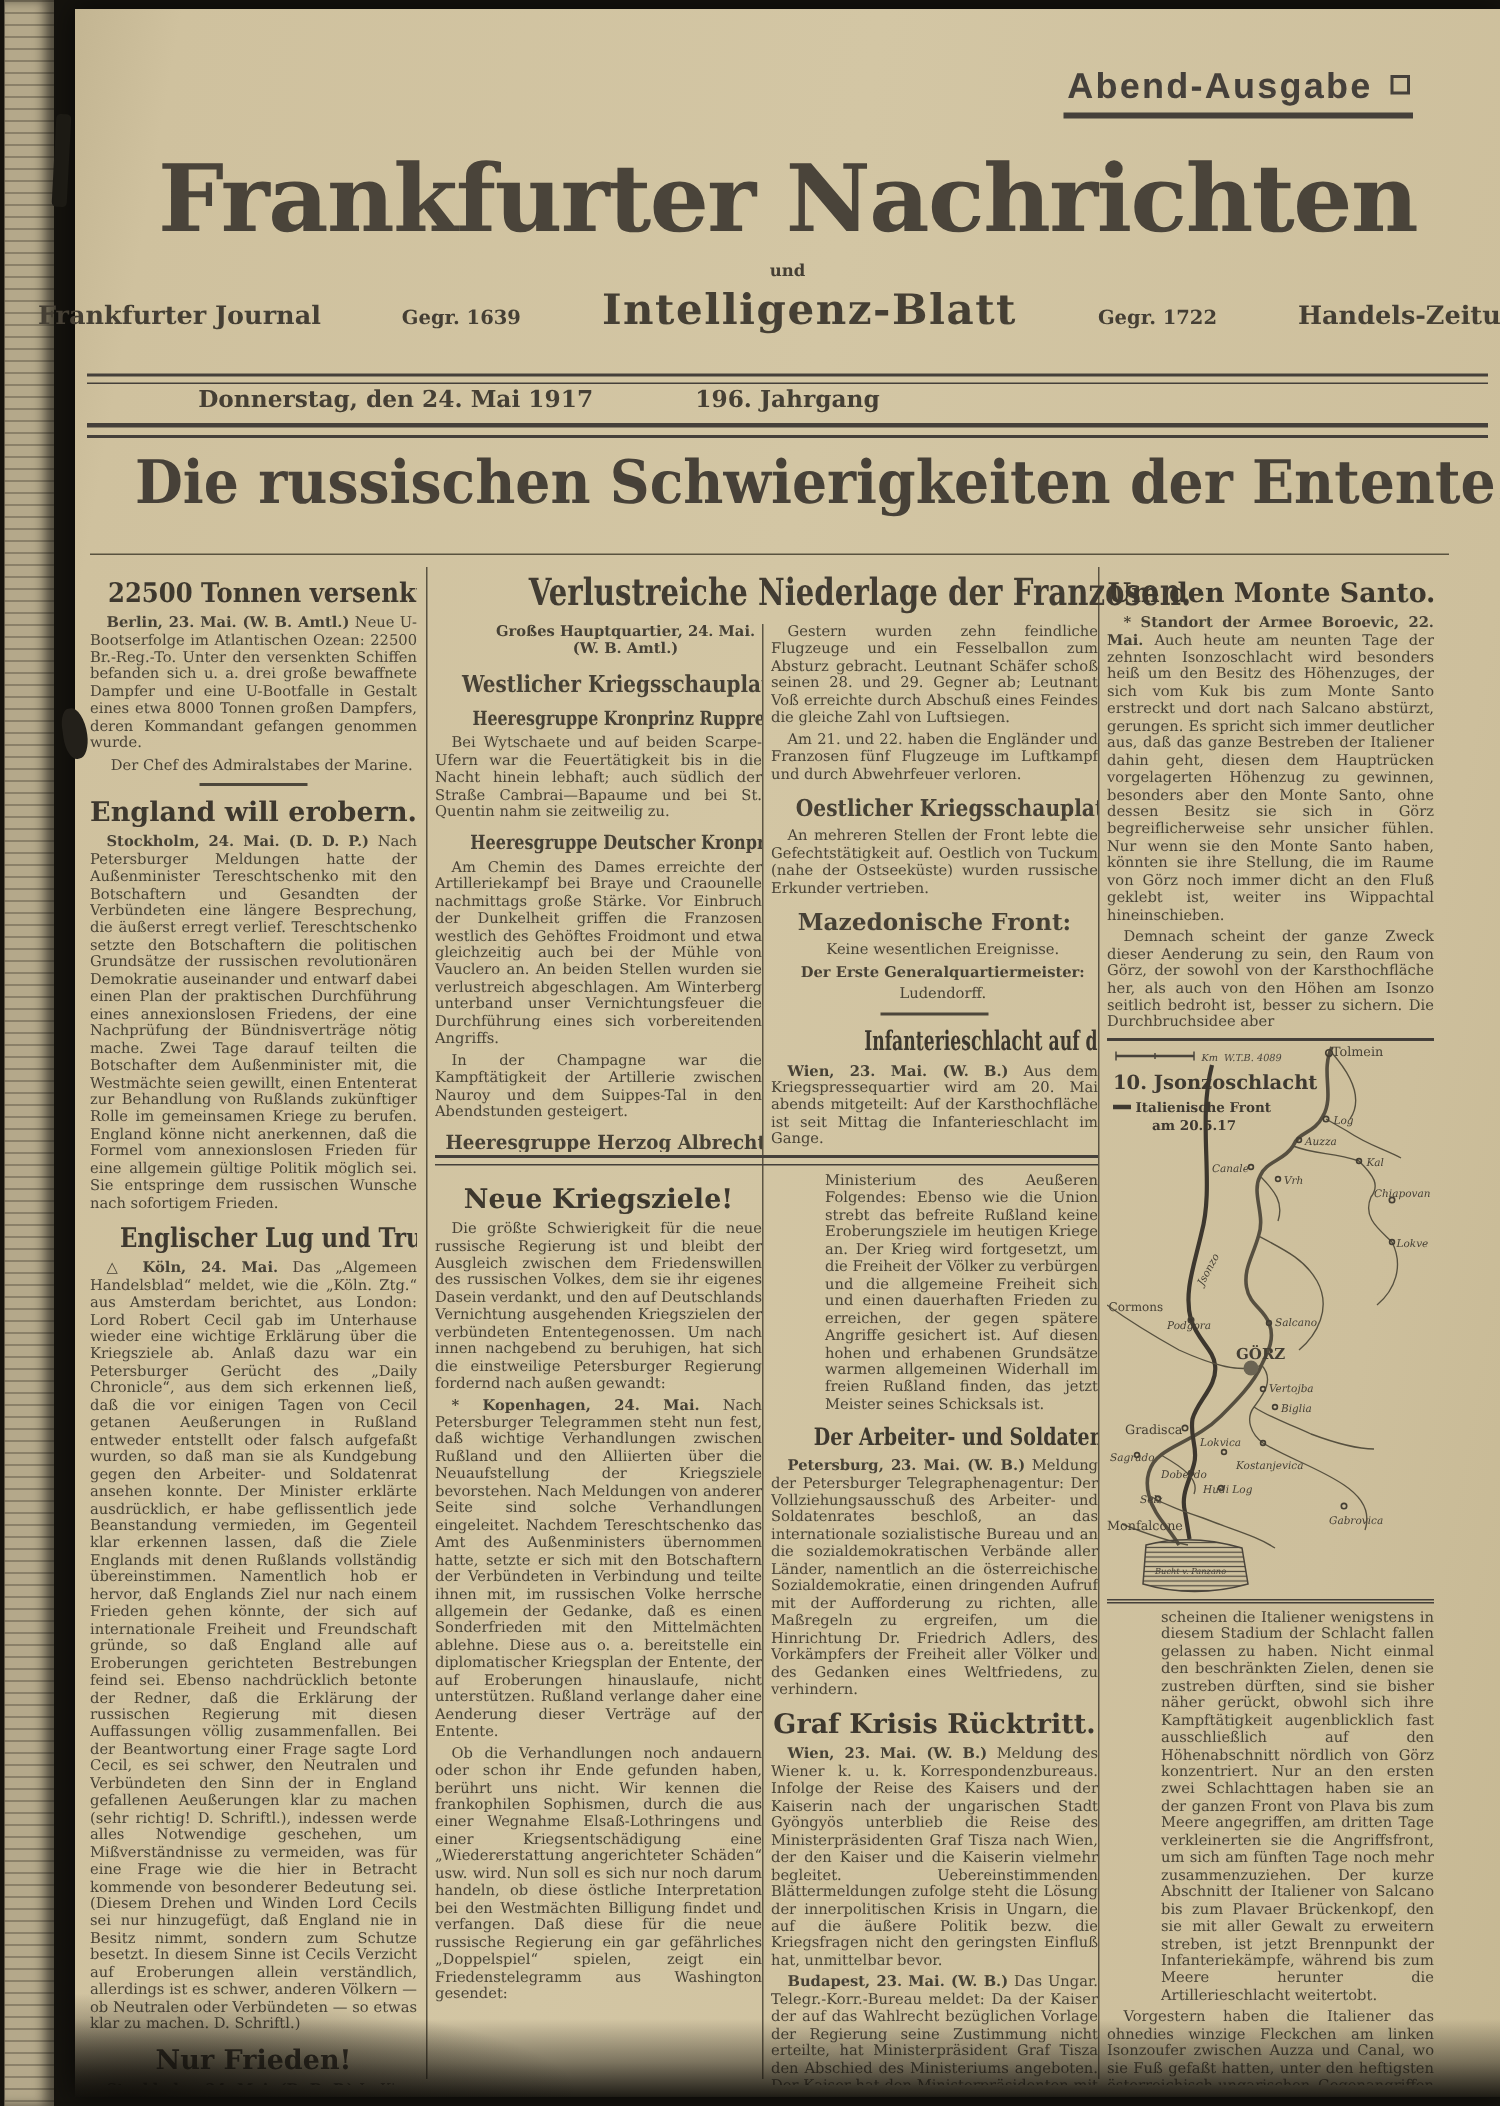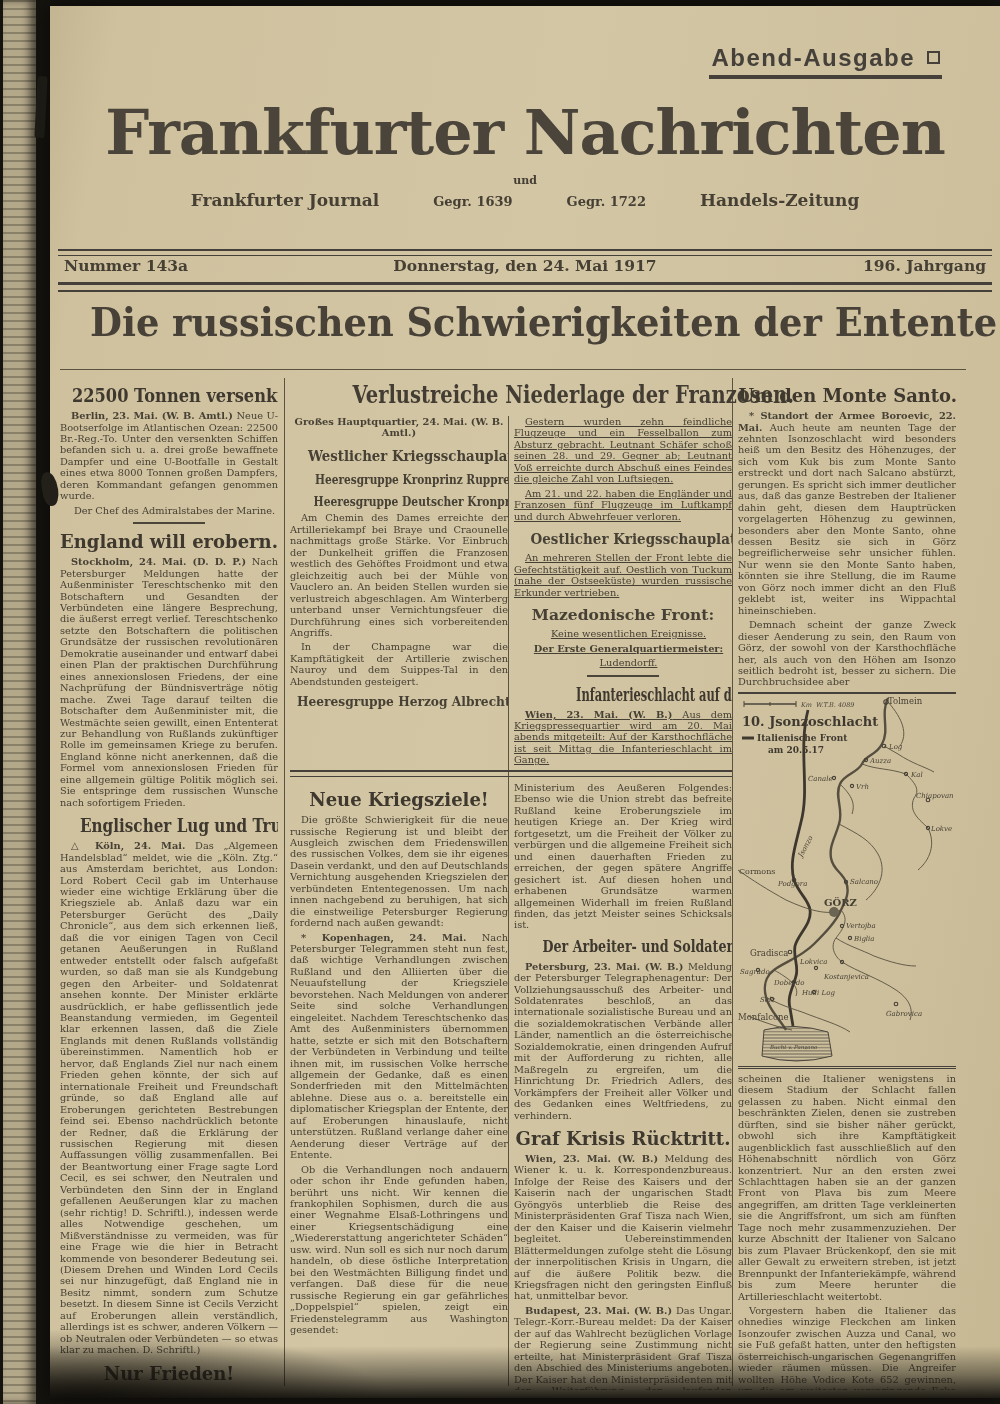--- a/index.html
+++ b/index.html
@@ -74,21 +74,21 @@
   }
   .hr-under-main{position:absolute;left:10px;right:34px;top:363px;border-top:1px solid #59523f;}
 
   .vr{position:absolute;width:1px;background:#5a5342;}
 
   .col{
     position:absolute;width:218px;overflow:hidden;
     font-size:9.8px;line-height:1.17;text-align:justify;color:#474135;
   }
   .col p{margin:0 0 3px 0;text-indent:11px;}
-  .col p.noind{text-indent:0;}
+  .col p.noind{text-indent:0;margin-left:36px;}
   b.lead{font-weight:bold;}
 
   .art-head{font-size:18px;font-weight:bold;text-align:center;margin:7px 0 4px 0;text-indent:0;color:#3e382e;}
   .war-head{font-size:15.5px;font-weight:bold;text-align:center;margin:8px 0 4px 0;text-indent:0;}
   .grp-head{font-size:13px;font-weight:bold;text-align:center;margin:7px 0 3px 0;text-indent:0;}
   .fit{display:inline-block;white-space:nowrap;}
   .center{text-align:center;}
 
   .sep{width:72px;margin:6px auto 5px auto;border-top:2px solid #4c463a;}
   .sig-line{text-align:center;text-indent:0;margin:2px 0;}
@@ -119,27 +119,27 @@
   <div class="ink-mark2"></div>
 
   <div class="edition"><span>Abend-Ausgabe</span><span class="sq"></span></div>
 
   <div class="masthead"><span class="fit">Frankfurter Nachrichten</span></div>
   <div class="und">und</div>
 
   <div class="subline">
     <span class="side">Frankfurter Journal</span>
     <span class="year">Gegr. 1639</span>
+    <span class="big">Intelligenz-Blatt</span>
     <span class="year">Gegr. 1722</span>
     <span class="side">Handels-Zeitung</span>
   </div>
 
   <div class="hr-thin2" style="top:243px;"></div>
   <div class="daterow">
-    <span>Nummer 143a</span>
     <span class="dr-c">Donnerstag, den 24. Mai 1917</span>
     <span class="dr-r">196. Jahrgang</span>
   </div>
   <div class="hr-thick2" style="top:276px;"></div>
 
   <div class="main-headline"><span class="fit" style="transform: scaleX(0.92); transform-origin: center center;">Die russischen Schwierigkeiten der Entente.</span></div>
   <div class="hr-under-main"></div>
 
   <div class="vr" style="left:234px;top:372px;height:1008px;"></div>
   <div class="vr" style="left:458px;top:410px;height:970px;"></div>
@@ -162,36 +162,37 @@
   </div>
 
   <div class="span-head"><span class="fit" style="transform: scaleX(0.779541); transform-origin: center center;">Verlustreiche Niederlage der Franzosen.</span></div>
   <div class="mid-rule"></div>
 
   <div class="col" id="c2" style="left:240px;top:410px;height:974px;">
     <div class="part1" style="height:352px;">
       <p class="noind center"><b>Großes Hauptquartier, 24. Mai. (W. B. Amtl.)</b></p>
       <div class="war-head"><span class="fit" style="transform: scaleX(0.858268); transform-origin: center center;">Westlicher Kriegsschauplatz:</span></div>
       <div class="grp-head"><span class="fit" style="transform: scaleX(0.813433); transform-origin: center center;">Heeresgruppe Kronprinz Rupprecht.</span></div>
+      <p>Bei Wytschaete und auf beiden Scarpe-Ufern war die Feuertätigkeit bis in die Nacht hinein lebhaft; auch südlich der Straße Cambrai—Bapaume und bei St. Quentin nahm sie zeitweilig zu.</p>
       <div class="grp-head"><span class="fit" style="transform: scaleX(0.822642); transform-origin: center center;">Heeresgruppe Deutscher Kronprinz.</span></div>
       <p>Am Chemin des Dames erreichte der Artilleriekampf bei Braye und Craounelle nachmittags große Stärke. Vor Einbruch der Dunkelheit griffen die Franzosen westlich des Gehöftes Froidmont und etwa gleichzeitig auch bei der Mühle von Vauclero an. An beiden Stellen wurden sie verlustreich abgeschlagen. Am Winterberg unterband unser Vernichtungsfeuer die Durchführung eines sich vorbereitenden Angriffs.</p>
       <p>In der Champagne war die Kampftätigkeit der Artillerie zwischen Nauroy und dem Suippes-Tal in den Abendstunden gesteigert.</p>
       <div class="grp-head"><span class="fit" style="transform: scaleX(0.939655); transform-origin: center center;">Heeresgruppe Herzog Albrecht.</span></div>
 
     </div>
     <div style="height:14px;"></div>
     <div class="art-head"><span class="fit">Neue Kriegsziele!</span></div>
     <p>Die größte Schwierigkeit für die neue russische Regierung ist und bleibt der Ausgleich zwischen dem Friedenswillen des russischen Volkes, dem sie ihr eigenes Dasein verdankt, und den auf Deutschlands Vernichtung ausgehenden Kriegszielen der verbündeten Ententegenossen. Um nach innen nachgebend zu beruhigen, hat sich die einstweilige Petersburger Regierung fordernd nach außen gewandt:</p>
     <p><b class="lead">* Kopenhagen, 24. Mai.</b> <span>Nach Petersburger Telegrammen steht nun fest, daß wichtige Verhandlungen zwischen Rußland und den Alliierten über die Neuaufstellung der Kriegsziele bevorstehen. Nach Meldungen von anderer Seite sind solche Verhandlungen eingeleitet. Nachdem Tereschtschenko das Amt des Außenministers übernommen hatte, setzte er sich mit den Botschaftern der Verbündeten in Verbindung und teilte ihnen mit, im russischen Volke herrsche allgemein der Gedanke, daß es einen Sonderfrieden mit den Mittelmächten ablehne. Diese aus o. a. bereitstelle ein diplomatischer Kriegsplan der Entente, der auf Eroberungen hinauslaufe, nicht unterstützen. Rußland verlange daher eine Aenderung dieser Verträge auf der Entente.</span></p>
     <p>Ob die Verhandlungen noch andauern oder schon ihr Ende gefunden haben, berührt uns nicht. Wir kennen die frankophilen Sophismen, durch die aus einer Wegnahme Elsaß-Lothringens und einer Kriegsentschädigung eine „Wiedererstattung angerichteter Schäden“ usw. wird. Nun soll es sich nur noch darum handeln, ob diese östliche Interpretation bei den Westmächten Billigung findet und verfangen. Daß diese für die neue russische Regierung ein gar gefährliches „Doppelspiel“ spielen, zeigt ein Friedenstelegramm aus Washington gesendet:</p>
 
   </div>
 
   <div class="col" id="c3" style="left:464px;top:410px;height:974px;">
-    <div class="part1" style="height:352px;text-decoration:underline;">
+    <div class="part1" style="height:352px;">
       <p>Gestern wurden zehn feindliche Flugzeuge und ein Fesselballon zum Absturz gebracht. Leutnant Schäfer schoß seinen 28. und 29. Gegner ab; Leutnant Voß erreichte durch Abschuß eines Feindes die gleiche Zahl von Luftsiegen.</p>
       <p>Am 21. und 22. haben die Engländer und Franzosen fünf Flugzeuge im Luftkampf und durch Abwehrfeuer verloren.</p>
       <div class="war-head"><span class="fit" style="transform: scaleX(0.868526); transform-origin: center center;">Oestlicher Kriegsschauplatz:</span></div>
       <p>An mehreren Stellen der Front lebte die Gefechtstätigkeit auf. Oestlich von Tuckum (nahe der Ostseeküste) wurden russische Erkunder vertrieben.</p>
       <div class="war-head"><span class="fit">Mazedonische Front:</span></div>
       <p class="sig-line">Keine wesentlichen Ereignisse.</p>
       <p class="sig-line"><b>Der Erste Generalquartiermeister:</b></p>
       <p class="sig-line">Ludendorff.</p>
       <div class="sep"></div>
       <div class="art-head"><span class="fit" style="transform: scaleX(0.637427); transform-origin: center center;">Infanterieschlacht auf dem Karst.</span></div>

